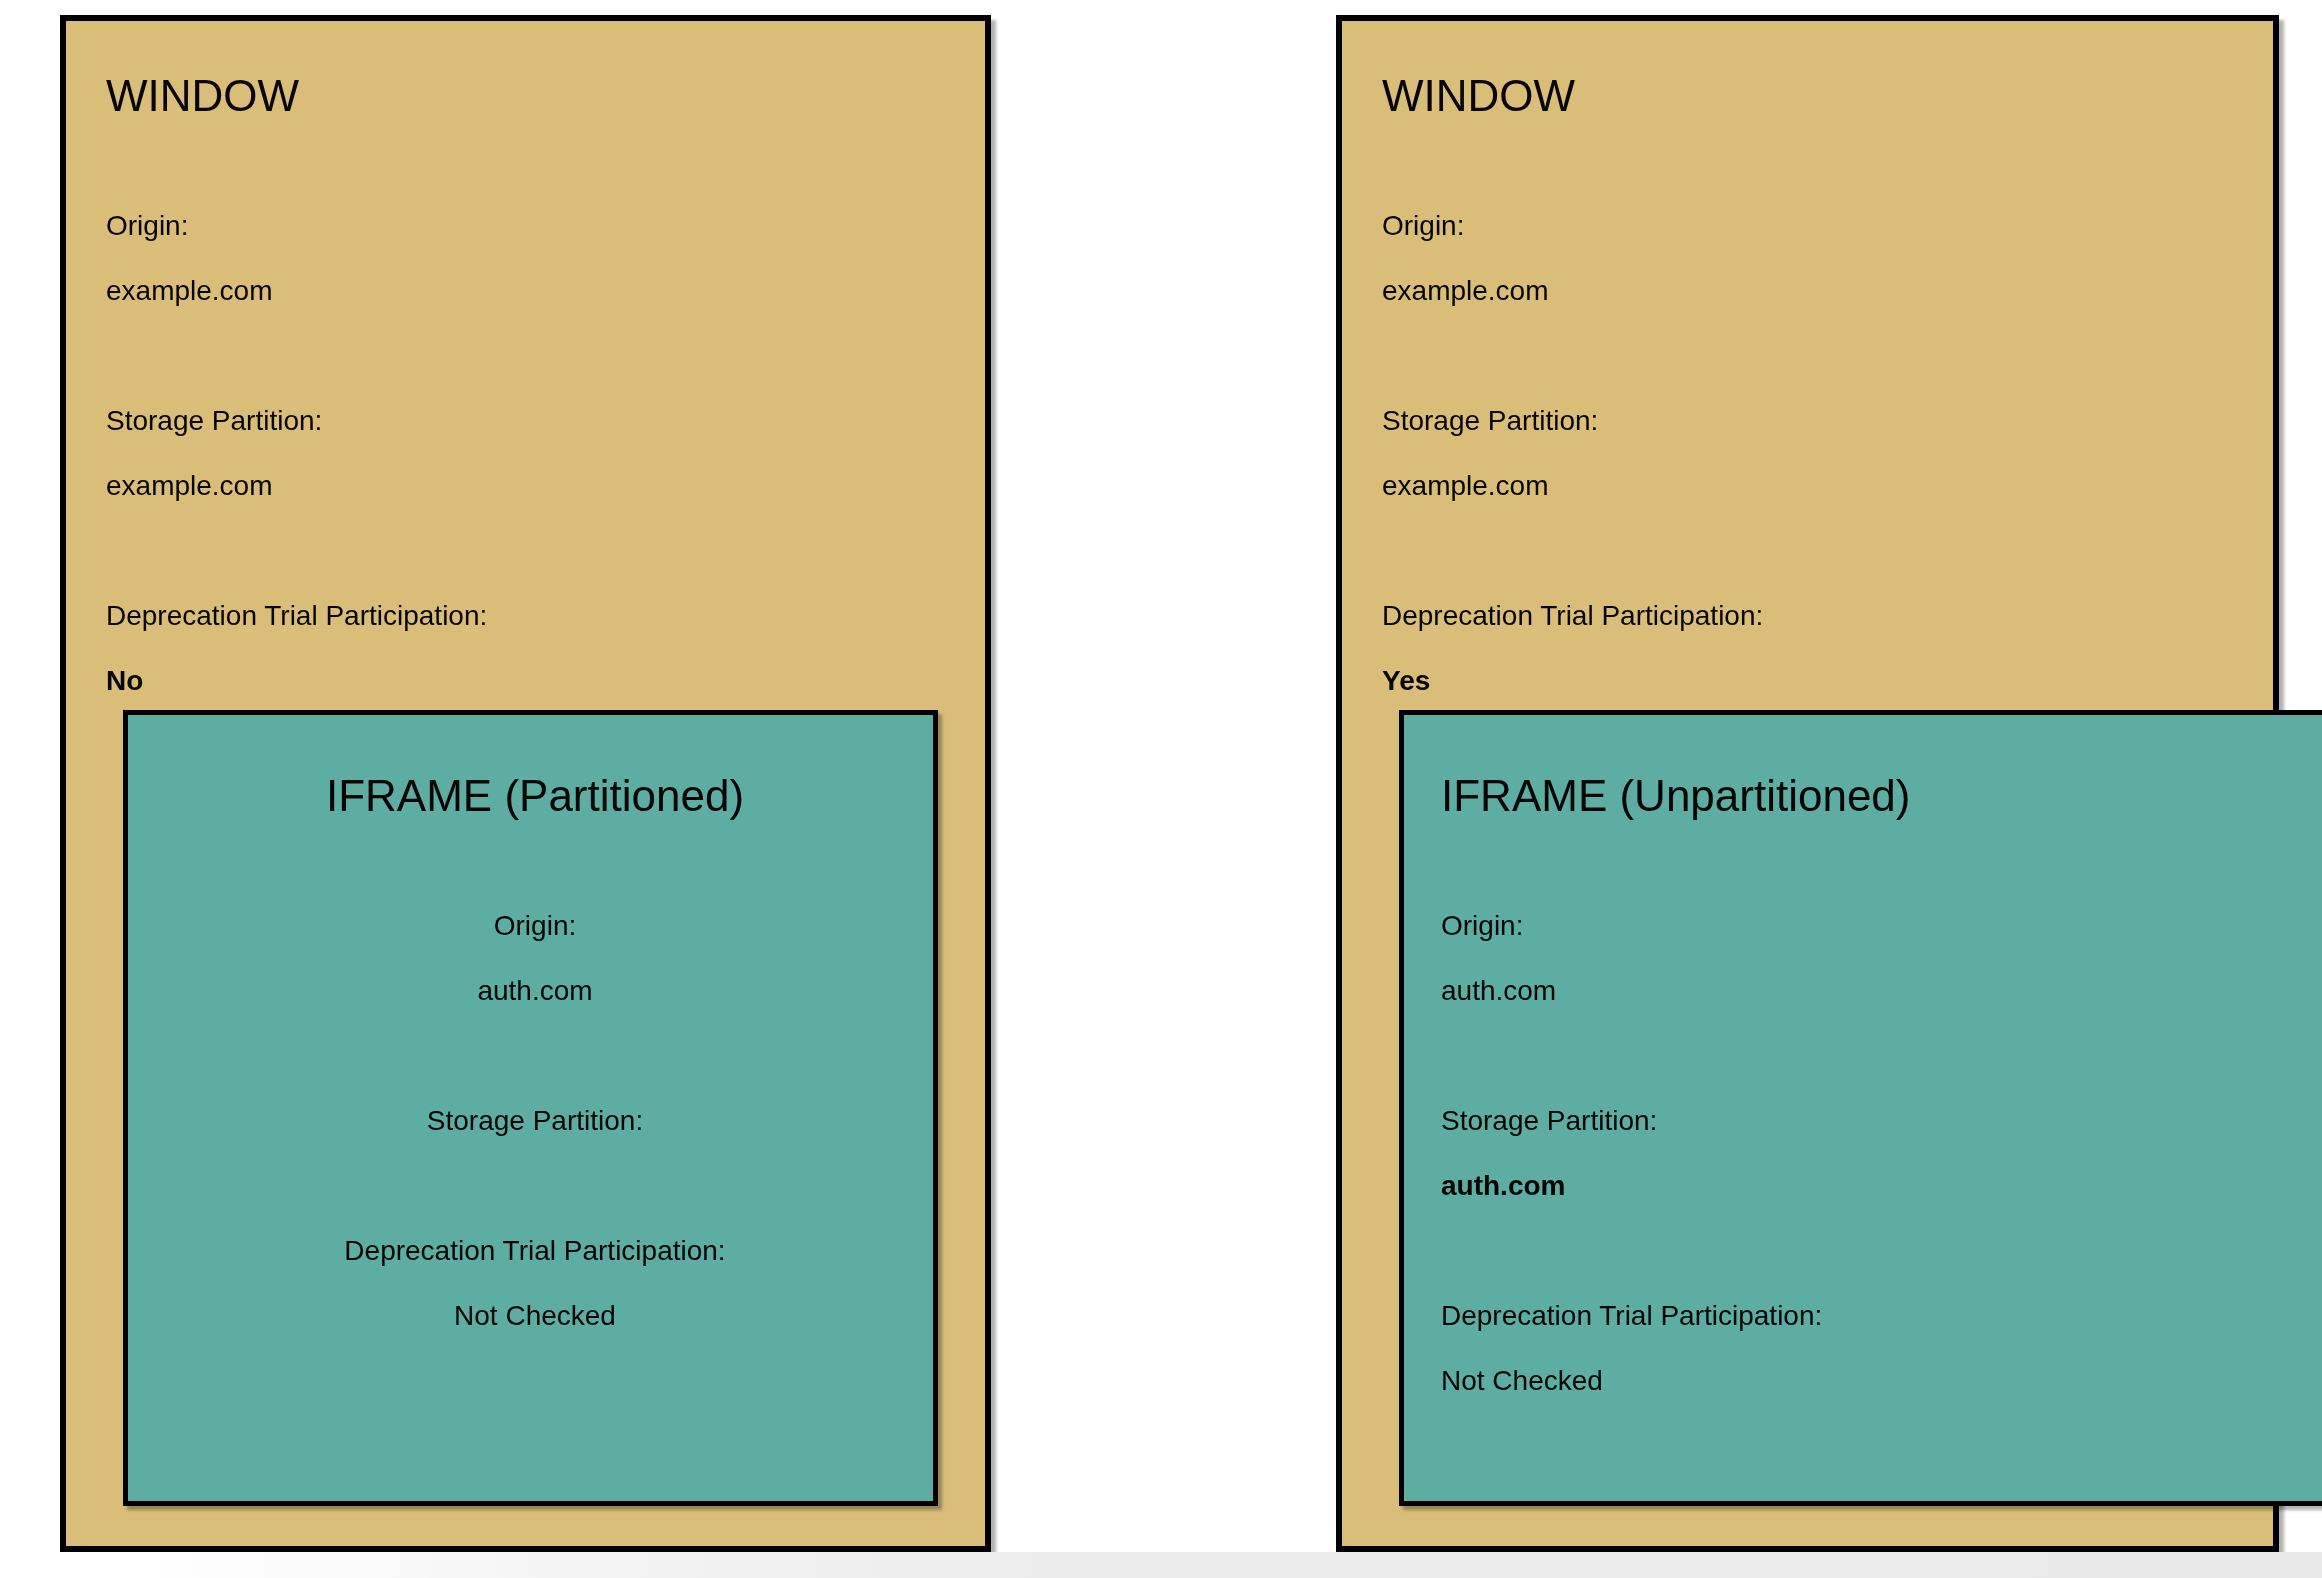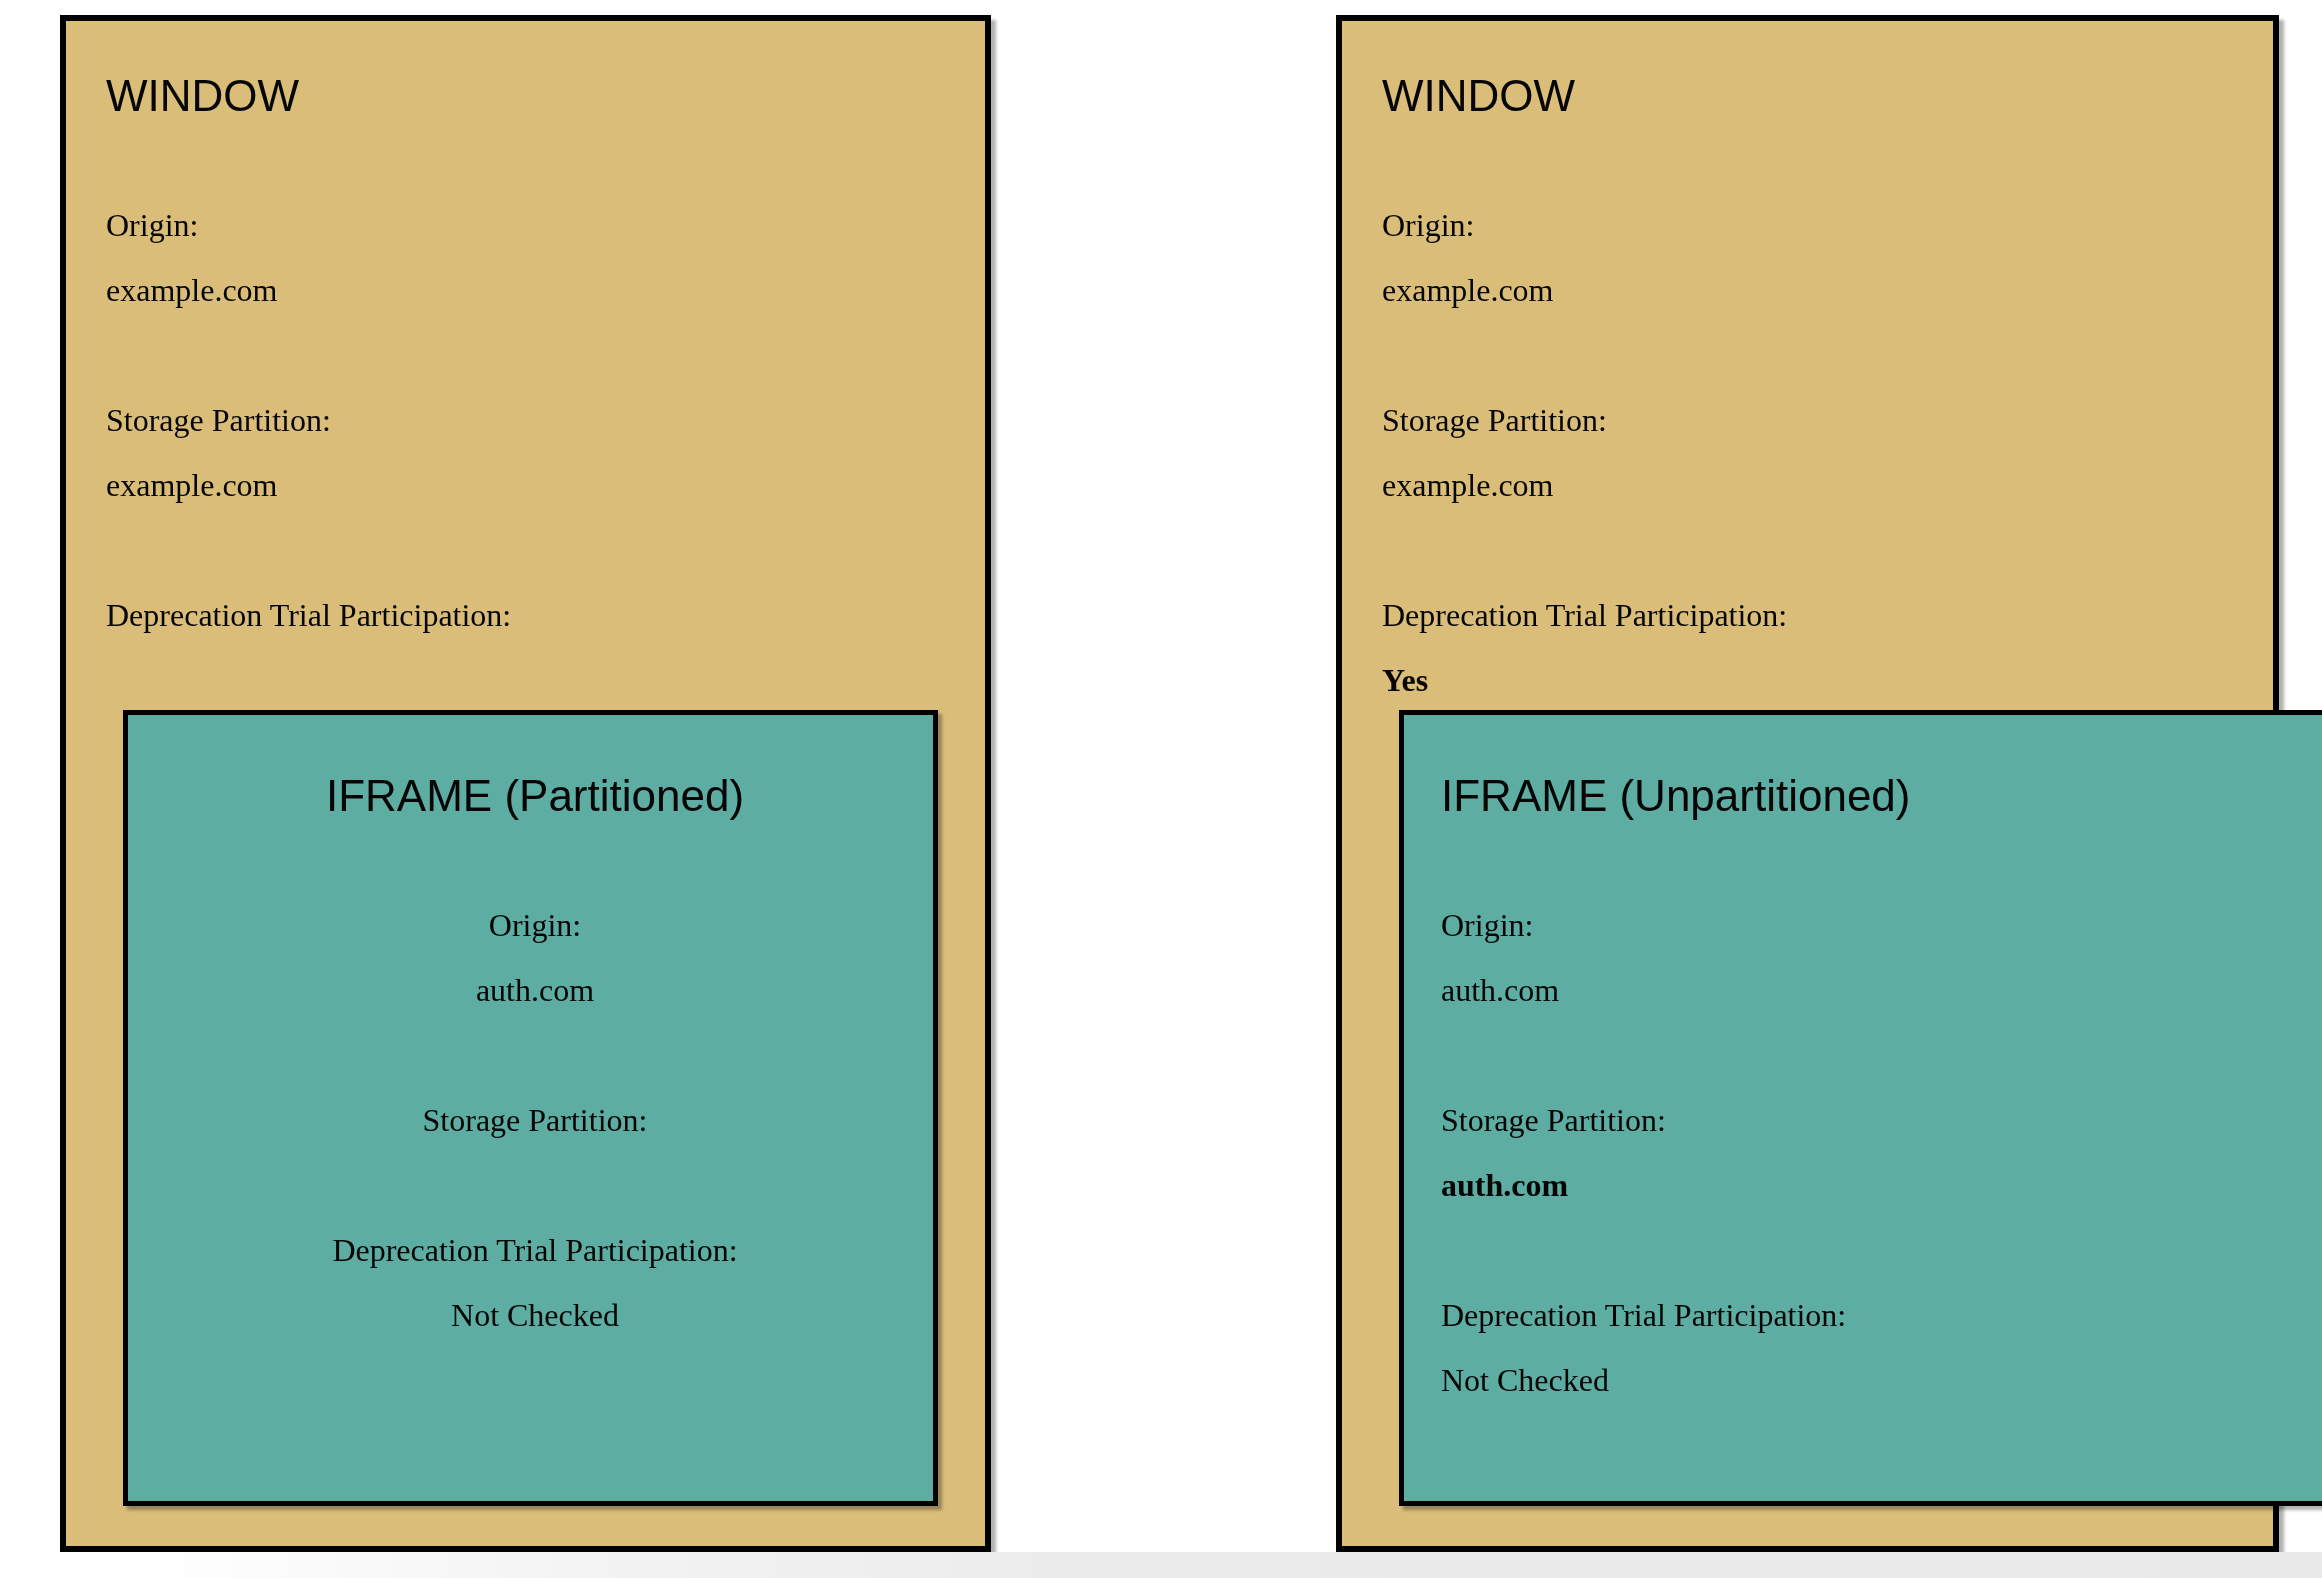--- a/index.html
+++ b/index.html
@@ -39,24 +39,23 @@
   #iframe-left  { width: 815px; text-align: center; }
   #iframe-right { width: 976px; }
 
   .box-title {
     font-size: 44px;
     line-height: 65px;
     white-space: pre-wrap;
   }
   .field { margin-top: 65px; }
   .field-label, .field-value {
-    font-size: 32px;
+    font-size: 28px;
     line-height: 65px;
     white-space: pre-wrap;
-    font-family: Liberation Serif, serif;
   }
   .bold { font-weight: bold; }
 
   .bottom-edge {
     position: absolute;
     left: 0;
     top: 1552px;
     width: 2322px;
     height: 26px;
     background: linear-gradient(to right, #ffffff 0px, #ffffff 140px, #f3f3f3 600px, #ebebeb 1100px, #e9e9e9 100%);
@@ -75,20 +74,21 @@
       <div class="field-value">example.com</div>
     </div>
 
     <div class="field">
       <div class="field-label">Storage Partition:</div>
       <div class="field-value">example.com</div>
     </div>
 
     <div class="field">
       <div class="field-label">Deprecation Trial Participation:</div>
+      <div class="field-value bold">No</div>
     </div>
 
     <div class="iframe-box" id="iframe-left">
       <div class="box-title">IFRAME (Partitioned)</div>
 
       <div class="field">
         <div class="field-label">Origin:</div>
         <div class="field-value">auth.com</div>
       </div>
 

